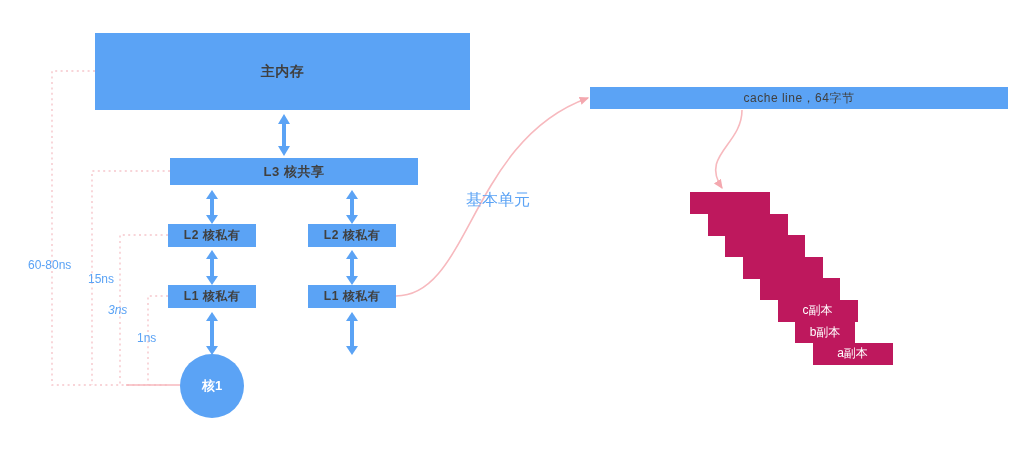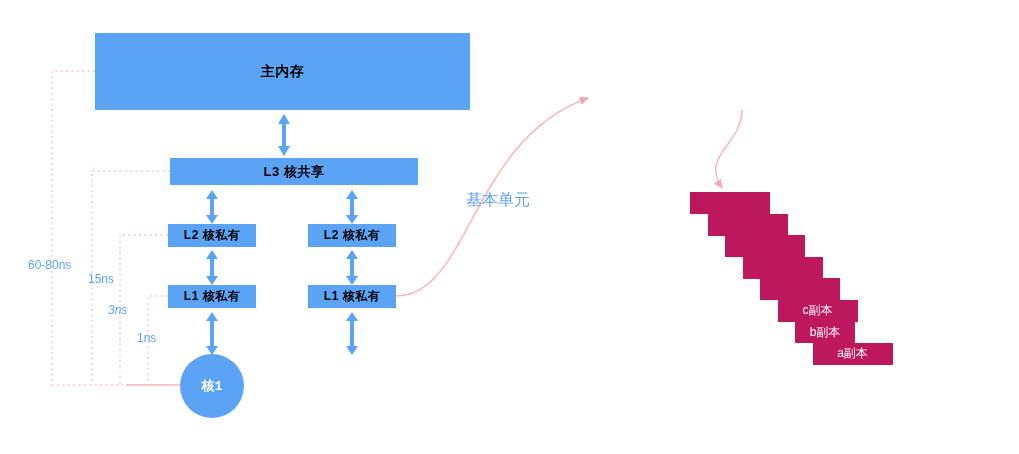--- a/index.html
+++ b/index.html
@@ -4,35 +4,35 @@
 <style>
   html,body{margin:0;padding:0;background:#ffffff;}
   body{width:1019px;height:454px;position:relative;overflow:hidden;
        font-family:"Liberation Sans","DejaVu Sans",sans-serif;}
 
   .stage{position:absolute;left:0;top:0;width:1019px;height:454px;}
 
   svg.layer{position:absolute;left:0;top:0;width:1019px;height:454px;
             pointer-events:none;}
 
-  .node{position:absolute;background:#5BA3F5;color:#000000;
+  .node{position:absolute;background:#5BA3F5;color:#404040;
         display:flex;align-items:center;justify-content:center;
         font-weight:bold;letter-spacing:.5px;box-sizing:border-box;}
 
   #main-memory{left:95px;top:33px;width:375px;height:77px;font-size:14px;}
   #l3-box{left:170px;top:158px;width:248px;height:27px;font-size:13px;}
 
   #l2-left{left:168px;top:224px;width:88px;height:23px;font-size:12px;}
   #l2-right{left:308px;top:224px;width:88px;height:23px;font-size:12px;}
   #l1-left{left:168px;top:285px;width:88px;height:23px;font-size:12px;}
   #l1-right{left:308px;top:285px;width:88px;height:23px;font-size:12px;}
 
   .core{position:absolute;width:64px;height:64px;border-radius:50%;
         background:#5BA3F5;color:#fff;font-size:13px;font-weight:bold;
-        display:flex;align-items:center;justify-content:center;font-family:Liberation Mono, monospace;}
+        display:flex;align-items:center;justify-content:center;}
   #core-1{left:180px;top:354px;}
   #core-2{left:320px;top:354px;}
 
   #cache-line-box{left:590px;top:87px;width:418px;height:22px;font-size:12px;
                   font-weight:normal;}
 
   .copy-block{position:absolute;height:22px;background:#be185d;color:#fff;
               font-size:12px;font-weight:normal;box-sizing:border-box;
               display:flex;align-items:center;justify-content:center;}
 
@@ -113,20 +113,21 @@
 
   <div class="core" id="core-1">核1</div>
 
   <div class="lat-label" id="lat-0">60-80ns</div>
   <div class="lat-label" id="lat-1">15ns</div>
   <div class="lat-label" id="lat-2">3ns</div>
   <div class="lat-label" id="lat-3">1ns</div>
 
   <div id="unit-label">基本单元</div>
 
+  <div class="node" id="cache-line-box">cache line，64字节</div>
 
   <div id="copy-stack">
       <div class="copy-block" style="left: 690px; top: 192px; width: 80px; height: 22px;"></div>
       <div class="copy-block" style="left: 707.5px; top: 213.5px; width: 80px; height: 22px;"></div>
       <div class="copy-block" style="left: 725px; top: 235px; width: 80px; height: 22px;"></div>
       <div class="copy-block" style="left: 742.5px; top: 256.5px; width: 80px; height: 22px;"></div>
       <div class="copy-block" style="left: 760px; top: 278px; width: 80px; height: 22px;"></div>
       <div class="copy-block" style="left: 777.5px; top: 299.5px; width: 80px; height: 22px;">c副本</div>
       <div class="copy-block" style="left: 795px; top: 321px; width: 60px; height: 22px;">b副本</div>
       <div class="copy-block" style="left: 812.5px; top: 342.5px; width: 80px; height: 22px;">a副本</div>

